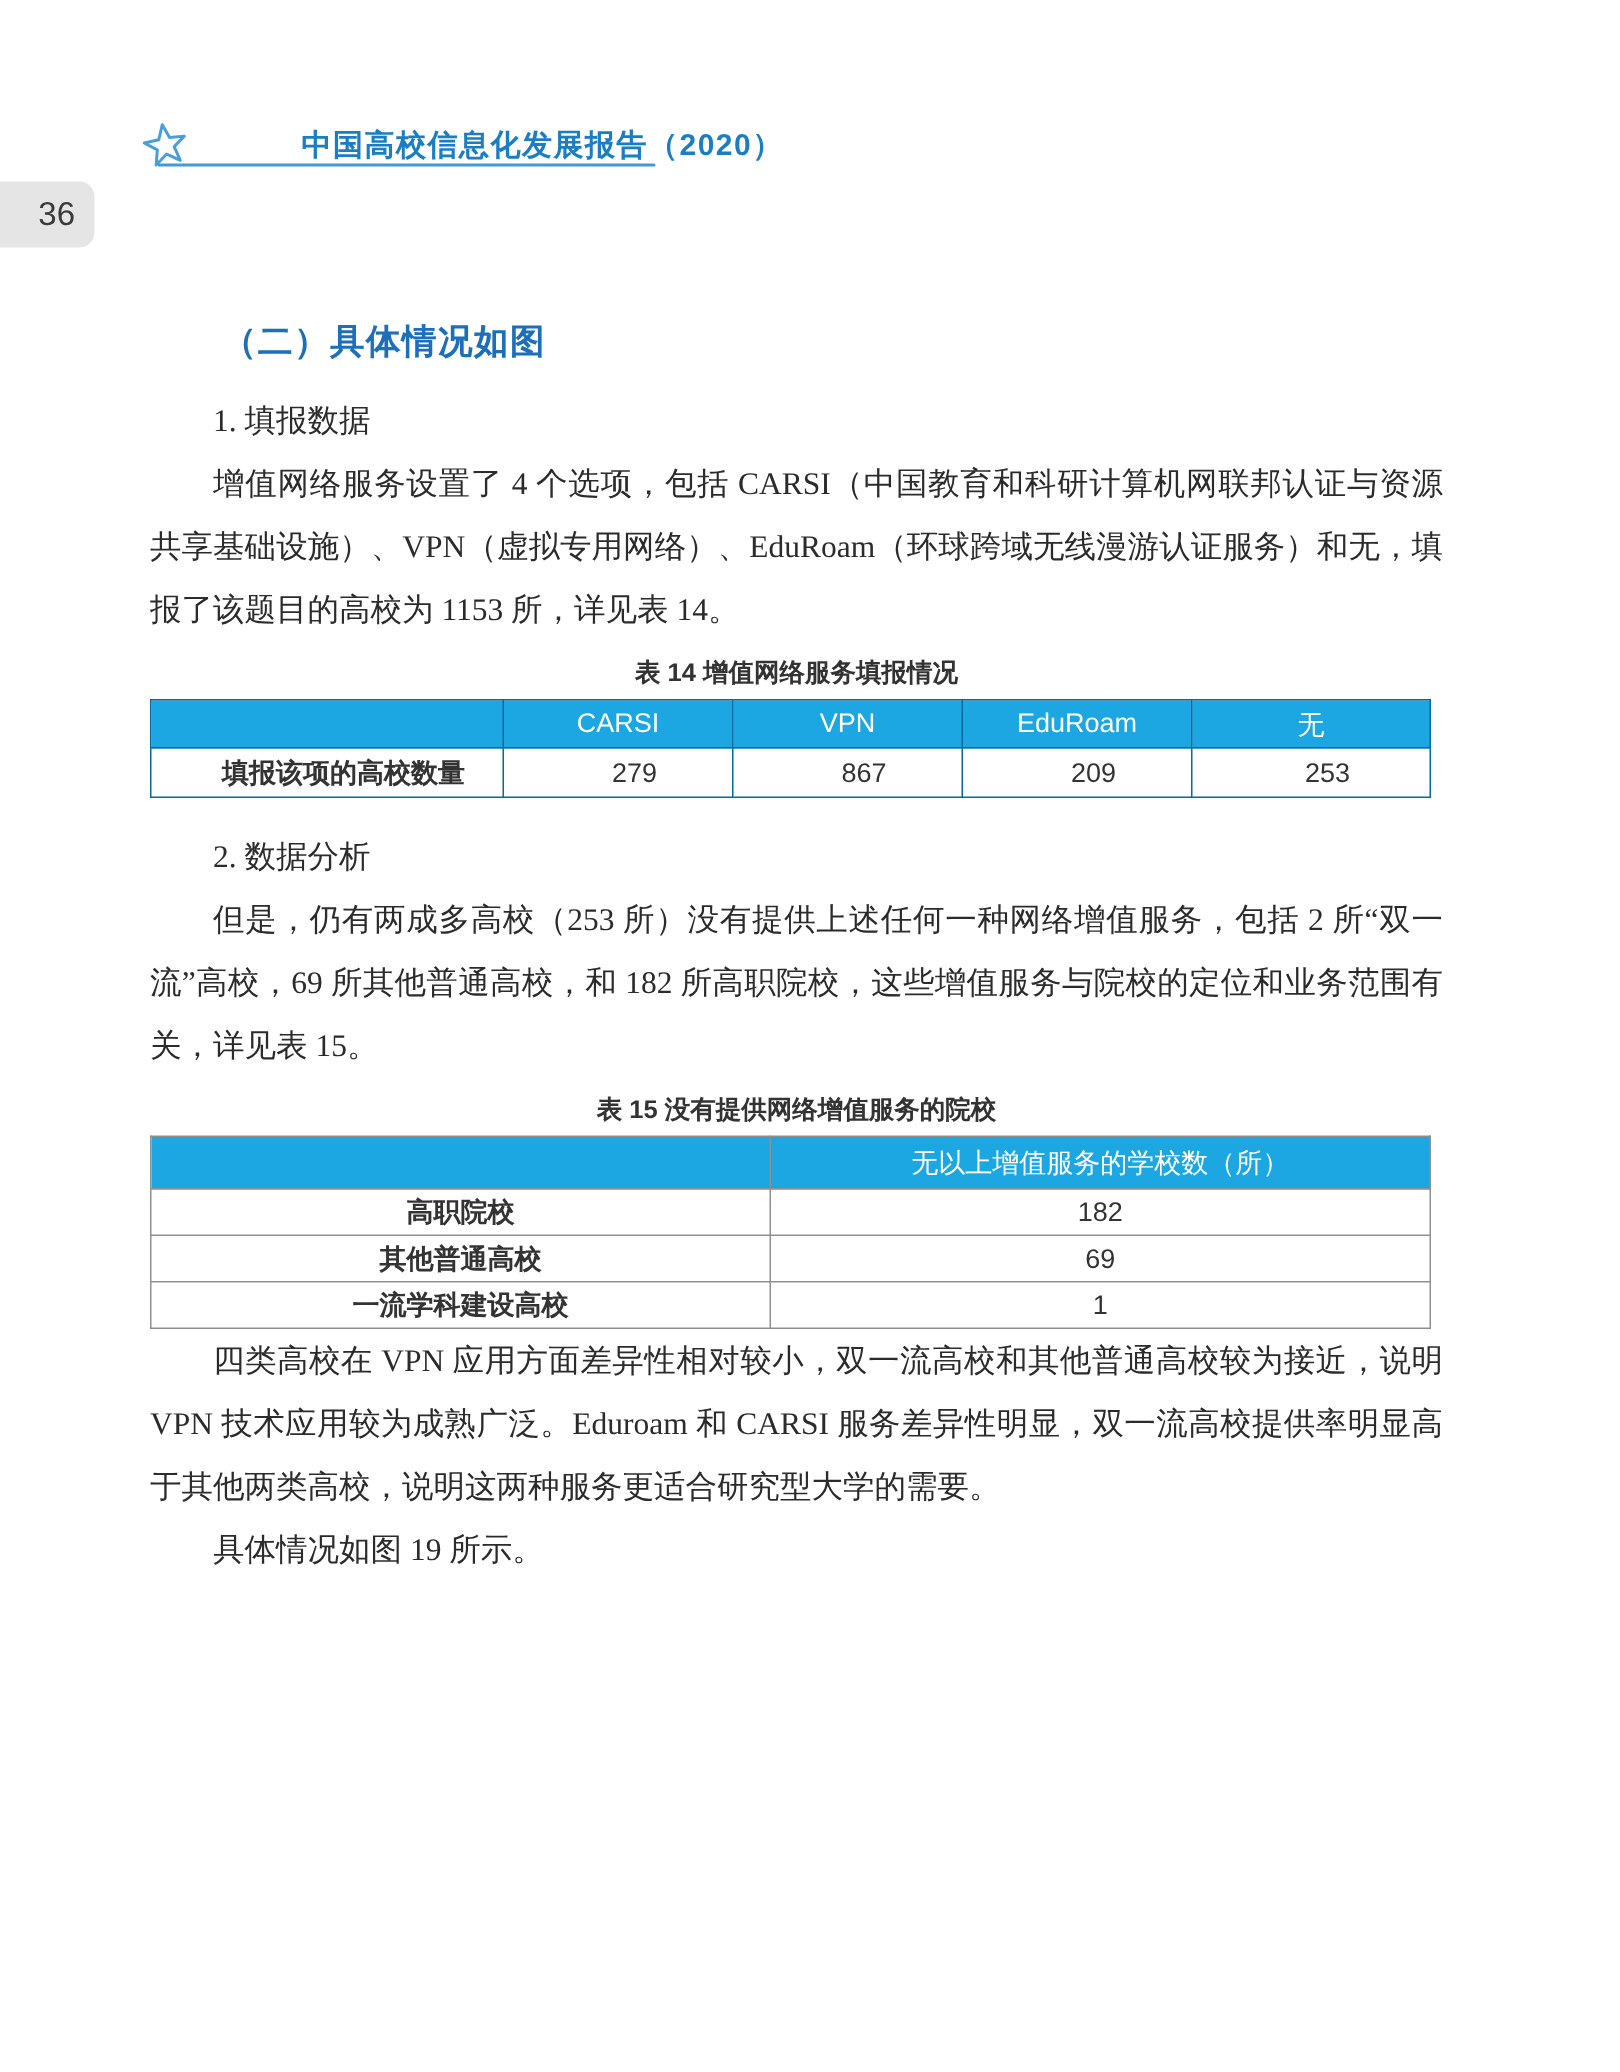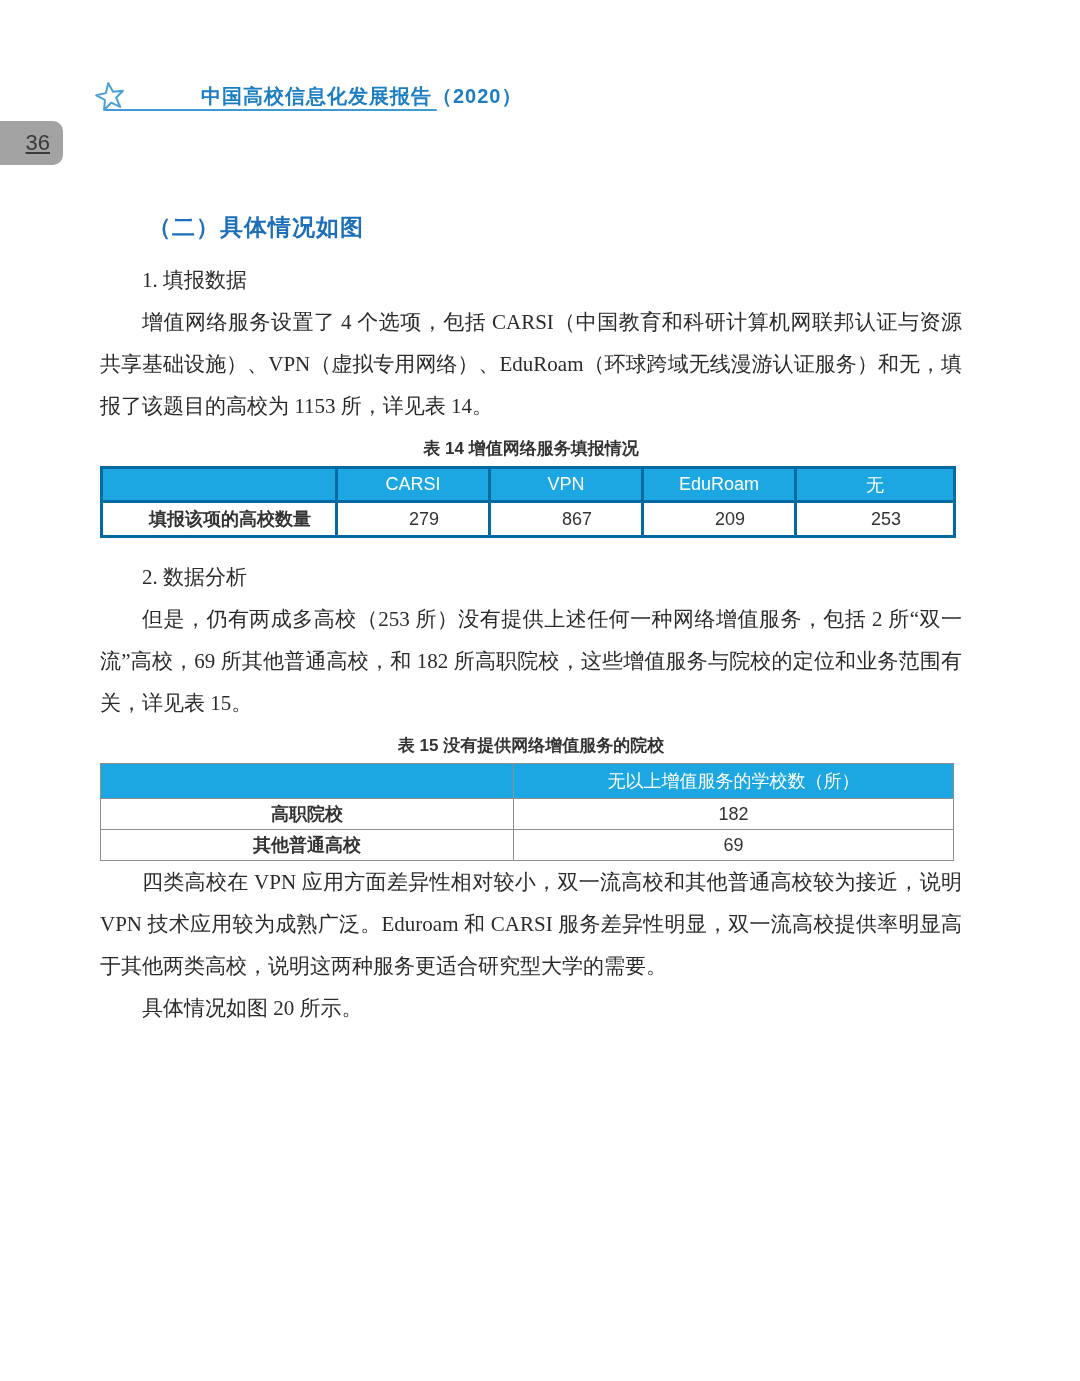--- a/index.html
+++ b/index.html
@@ -26,26 +26,26 @@
     white-space:nowrap;
   }
   .header-underline{
     position:absolute;left:12px;top:29px;
     width:332px;height:2px;background:#3f9ad6;border-radius:1px;
   }
   
   .page-tab{
     position:absolute;left:0;top:121px;
     width:63px;height:44px;
-    background:#a3a3a3;
+    background:#e5e5e5;
     border-radius:0 10px 10px 0;
     display:flex;align-items:center;justify-content:flex-end;
     padding-right:13px;box-sizing:border-box;
     font-family:"Liberation Sans","DejaVu Sans",sans-serif;
-    font-size:22px;color:#3a3a3a;text-decoration:underline;
+    font-size:22px;color:#3a3a3a;
   }
   
   .content{
     position:absolute;left:100px;top:212px;
     width:862px;
   }
   .section-heading{
     margin:0 0 16px 48px;
     font-family:"Liberation Sans","DejaVu Sans",sans-serif;
     font-weight:bold;font-size:23px;color:#1c6fb8;
@@ -70,21 +70,21 @@
   }
   table{
     border-collapse:collapse;
     width:853px;
     table-layout:fixed;
     font-family:"Liberation Sans","DejaVu Sans",sans-serif;
     font-size:18px;color:#333;
     background:#fff;
   }
   th,td{text-align:center;vertical-align:middle;padding:0;}
-  .t14 th,.t14 td{border:3px solid #0369a1;}
+  .t14 th,.t14 td{border:1px solid #0369a1;}
   .t15 th,.t15 td{border:1px solid #8f8f8f;}
   .t14 th{height:31px;}
   .t14 td{height:32px;padding-left:22px;}
   .t15 th{height:34px;}
   .t15 td{height:30px;}
   th.hdr{
     background:#1ca7e2;color:#ffffff;
     font-weight:normal;font-size:18px;
   }
   td.rowlabel{font-weight:bold;}
@@ -163,21 +163,25 @@
         <th class="hdr">无以上增值服务的学校数（所）</th>
       </tr>
       <tr>
         <td class="rowlabel">高职院校</td>
         <td>182</td>
       </tr>
       <tr>
         <td class="rowlabel">其他普通高校</td>
         <td>69</td>
       </tr>
+      <tr>
+        <td class="rowlabel">一流学科建设高校</td>
+        <td>1</td>
+      </tr>
     </tbody>
       </table>
 
     <p class="body mt24">四类高校在 VPN 应用方面差异性相对较小，双一流高校和其他普通高校较为接近，说明 VPN 技术应用较为成熟广泛。Eduroam 和 CARSI 服务差异性明显，双一流高校提供率明显高于其他两类高校，说明这两种服务更适合研究型大学的需要。</p>
 
-    <p class="body">具体情况如图 20 所示。</p>
+    <p class="body">具体情况如图 19 所示。</p>
 
   </div>
 </div>
 
 </body></html>

